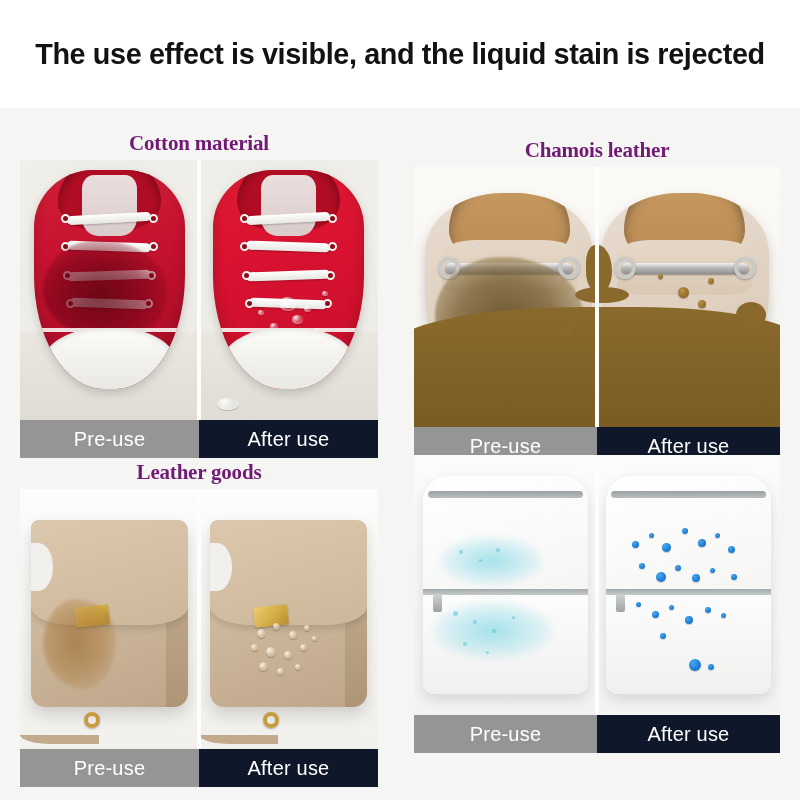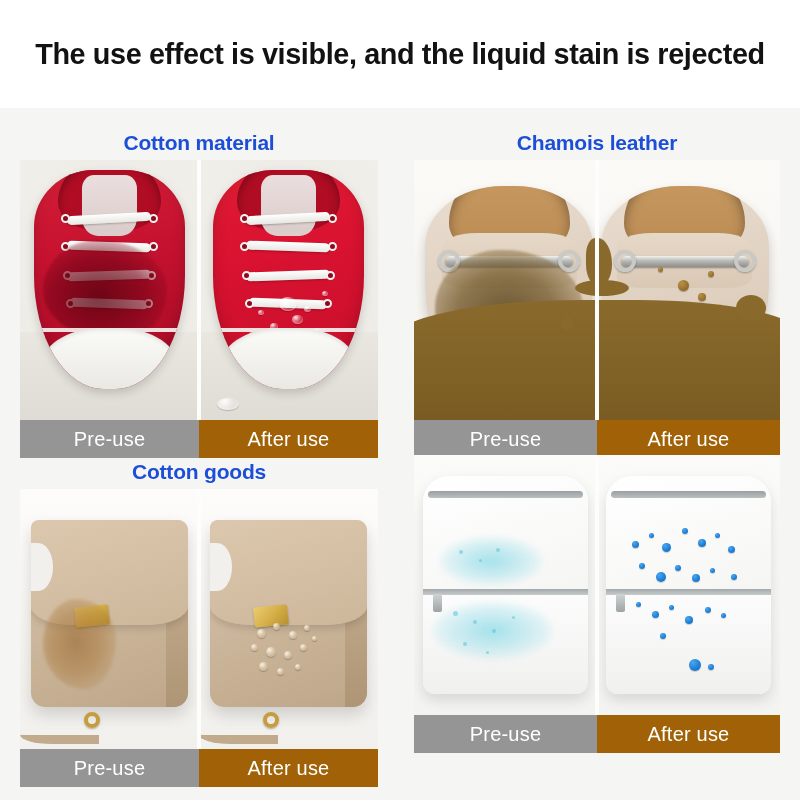--- a/index.html
+++ b/index.html
@@ -34,29 +34,29 @@
   }
 
   
   .grid {
     position: absolute;
     left: 0; top: 108px;
     width: 800px; height: 692px;
   }
   .quad { position: absolute; }
   .quad-tl { left: 20px;  top: 18px;  width: 358px; height: 325px; }
-  .quad-tr { left: 414px; top: 18px;  width: 366px; height: 325px; }
+  .quad-tr { left: 414px; top: 25px;  width: 366px; height: 325px; }
   .quad-bl { left: 20px;  top: 347px; width: 358px; height: 325px; }
   .quad-br { left: 414px; top: 347px; width: 366px; height: 325px; }
 
   .quad-heading {
-    font-family: Liberation Sans, sans-serif;
+    font-family: Liberation Serif, serif;
     font-weight: bold;
     font-size: 21px;
-    color: #1d4ed8;
+    color: #701a75;
     text-align: center;
     height: 34px;
     line-height: 34px;
     letter-spacing: -0.2px;
   }
   .quad-tl .quad-heading, .quad-bl .quad-heading { text-align: center; }
 
   .photo-wrap {
     position: relative;
     width: 100%;
@@ -95,21 +95,21 @@
     height: 100%;
     display: flex;
     align-items: center;
     justify-content: center;
     color: #ffffff;
     font-size: 20px;
     font-family: "Liberation Sans", sans-serif;
     letter-spacing: 0.2px;
   }
   .label-pre   { background: #959595; }
-  .label-after { background: #a16207; }
+  .label-after { background: #0f172a; }
 
   
 
   
   .bg-fill { position: absolute; inset: 0; }
 
   
   .sneak-bg {
     background:
       radial-gradient(ellipse at 50% 90%, #e4e2dc 0%, #eceae4 45%, #f1efe9 100%);
@@ -509,21 +509,21 @@
       <div class="half-gap"></div>
     </div>
 
     <div class="label-bar">
       <div class="label-cell label-pre">Pre-use</div>
       <div class="label-cell label-after">After use</div>
     </div>
   </div>
 
   <div class="quad quad-bl">
-    <div class="quad-heading">Cotton goods</div>
+    <div class="quad-heading">Leather goods</div>
 
     <div class="photo-wrap">
 
       <div class="photo-half left">
         <div class="bg-fill bag-bg"></div>
         <div class="bag-body">
           <div class="bag-gusset"></div>
           <div class="bag-flap"></div>
           <div class="bag-notch"></div>
           <div class="bag-plaque"></div>

